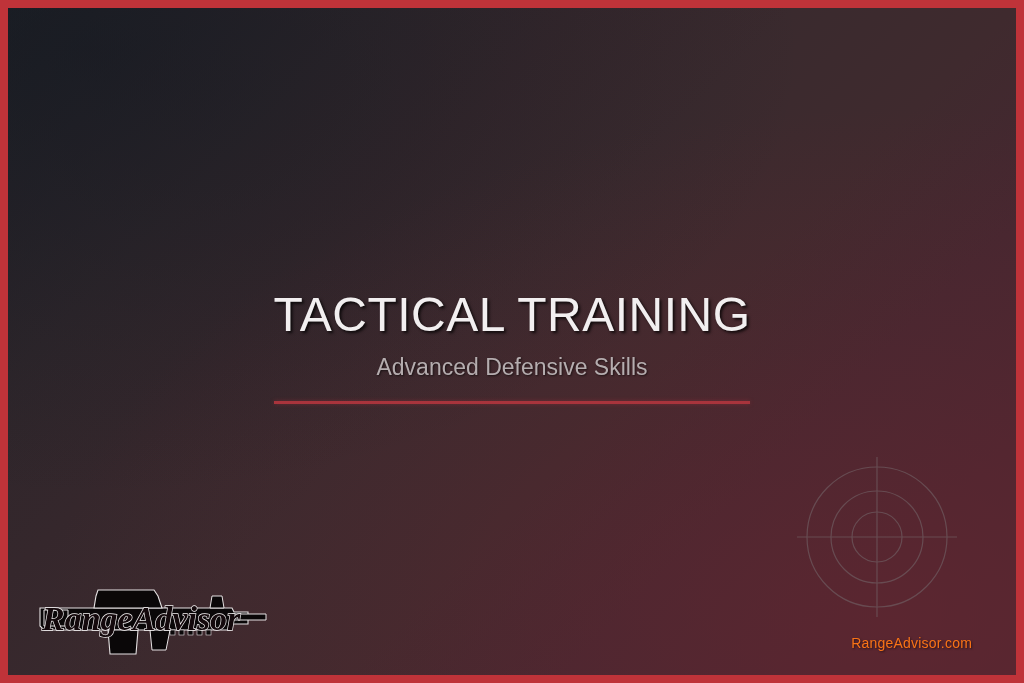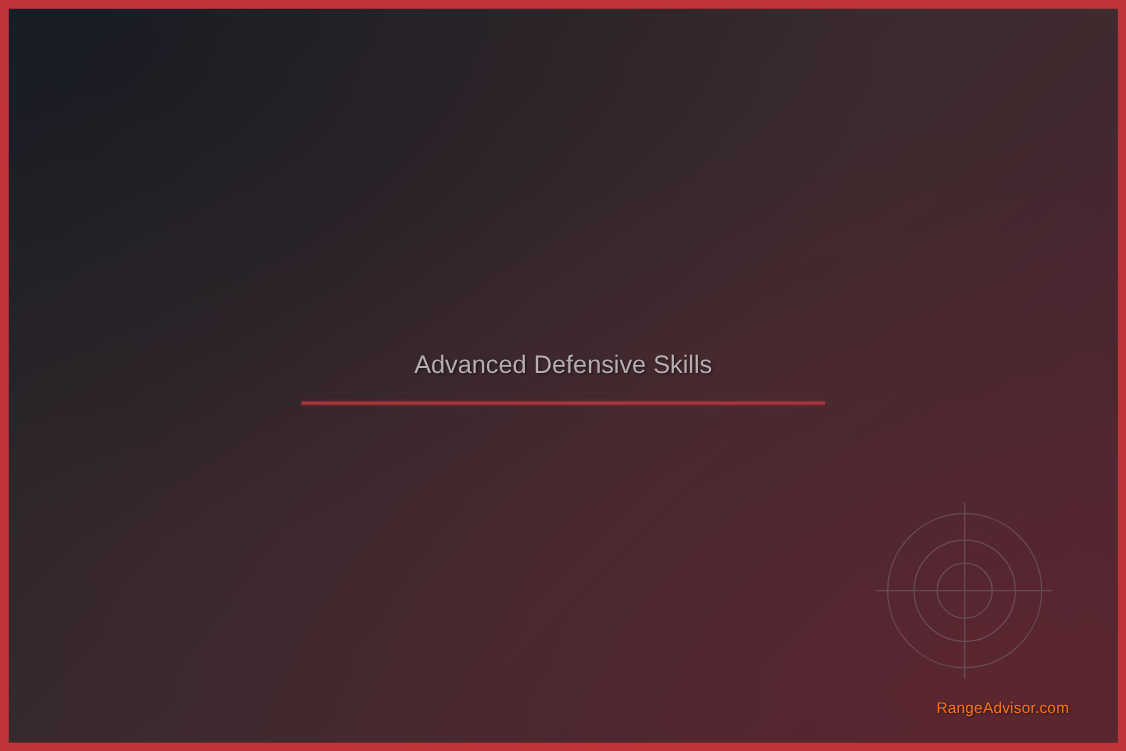--- a/index.html
+++ b/index.html
@@ -79,21 +79,21 @@
     margin: 0;
     font-size: 48px;
     font-weight: 400;
     letter-spacing: 0.5px;
     line-height: 1.0;
     color: #f2eff0;
     text-shadow: 2px 2px 3px rgba(0,0,0,0.75);
     white-space: nowrap;
   }
   #slide-subtitle {
-    margin: 12px;
+    margin: 0;
     padding-top: 17px;
     font-size: 23px;
     font-weight: 400;
     line-height: 1.0;
     color: #b5adaf;
     text-shadow: 1px 1px 2px rgba(0,0,0,0.55);
     white-space: nowrap;
   }
   #title-divider {
     width: 476px;
@@ -138,20 +138,50 @@
         <circle cx="88" cy="88" r="25"></circle>
         <circle cx="88" cy="88" r="46"></circle>
         <circle cx="88" cy="88" r="70"></circle>
         <line x1="88" y1="8" x2="88" y2="168"></line>
         <line x1="8" y1="88" x2="168" y2="88"></line>
       </g>
     </svg>
   </div>
 
   <div id="title-block">
+    <h1 id="slide-title">TACTICAL TRAINING</h1>
     <p id="slide-subtitle">Advanced Defensive Skills</p>
     <div id="title-divider"></div>
   </div>
 
+  <div id="logo">
+    <svg width="240" height="82" viewBox="0 0 240 82" aria-hidden="true">
+      <g>
+
+        <path d="M6 34 L6 52 L10 56 L196 56 L198 50 L214 50 L214 38 L200 38 L198 34 Z" fill="#0a0708" stroke="#e6e2e3" stroke-width="1.1"></path>
+
+        <path d="M198 40 L232 40 L232 46 L198 46 Z" fill="#0a0708" stroke="#e6e2e3" stroke-width="1"></path>
+        <path d="M178 22 L188 22 L190 34 L176 34 Z" fill="#0a0708" stroke="#e6e2e3" stroke-width="1"></path>
+
+        <path d="M64 16 L120 16 L124 22 L128 34 L60 34 L62 22 Z" fill="#0a0708" stroke="#e6e2e3" stroke-width="1.1"></path>
+
+        <path d="M74 56 L104 56 L102 80 L76 80 Z" fill="#0a0708" stroke="#e6e2e3" stroke-width="1.1"></path>
+
+        <path d="M116 56 L136 56 L132 76 L118 76 Z" fill="#0a0708" stroke="#e6e2e3" stroke-width="1"></path>
+
+        <path d="M10 36 L34 36 L34 52 L10 52 Z" fill="#0a0708" stroke="#e6e2e3" stroke-width="1"></path>
+
+        <g fill="#0a0708" stroke="#e6e2e3" stroke-width="0.6">
+          <rect x="136" y="56" width="5" height="5"></rect>
+          <rect x="145" y="56" width="5" height="5"></rect>
+          <rect x="154" y="56" width="5" height="5"></rect>
+          <rect x="163" y="56" width="5" height="5"></rect>
+          <rect x="172" y="56" width="5" height="5"></rect>
+        </g>
+      </g>
+
+      <text x="8" y="56" font-family="'Liberation Serif', serif" font-size="34" font-weight="700" font-style="italic" fill="#14090c" stroke="#f4f1f2" stroke-width="1.3" paint-order="stroke fill">RangeAdvisor</text>
+    </svg>
+  </div>
 
   <div id="footer-url">RangeAdvisor.com</div>
 
 </div>
 
 </body></html>

